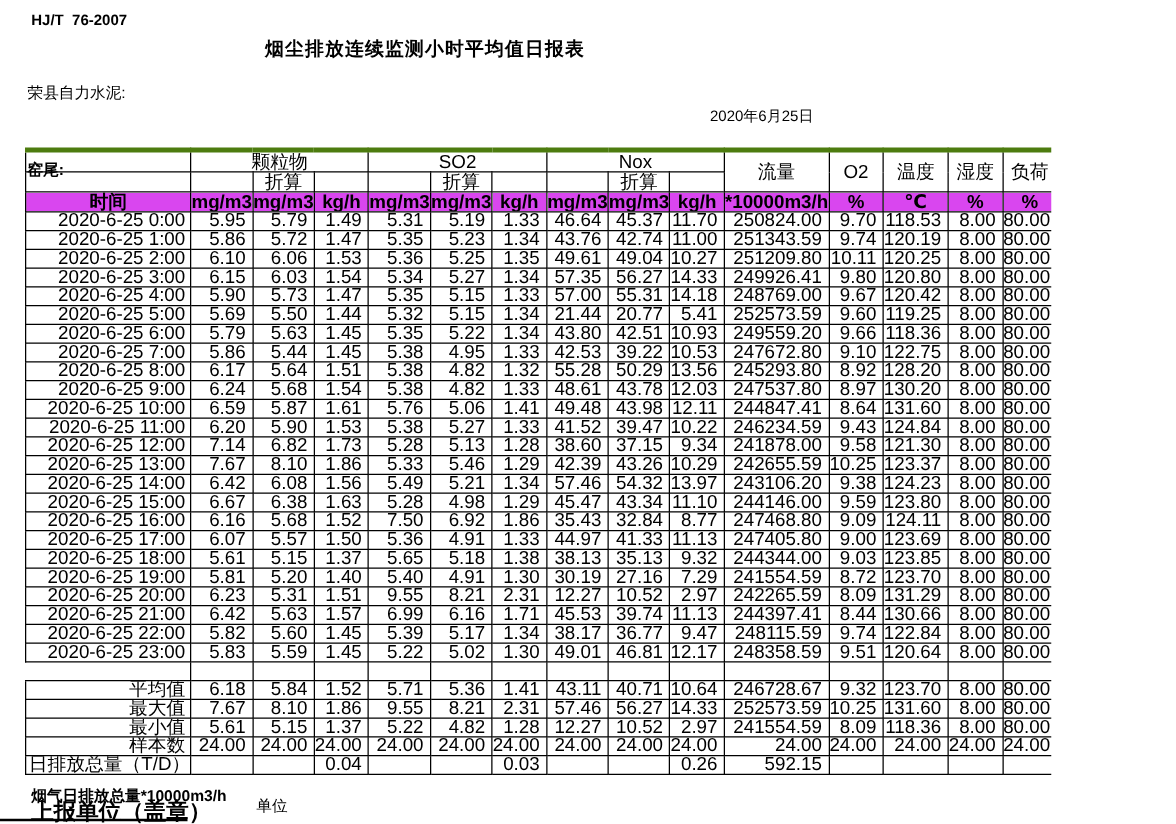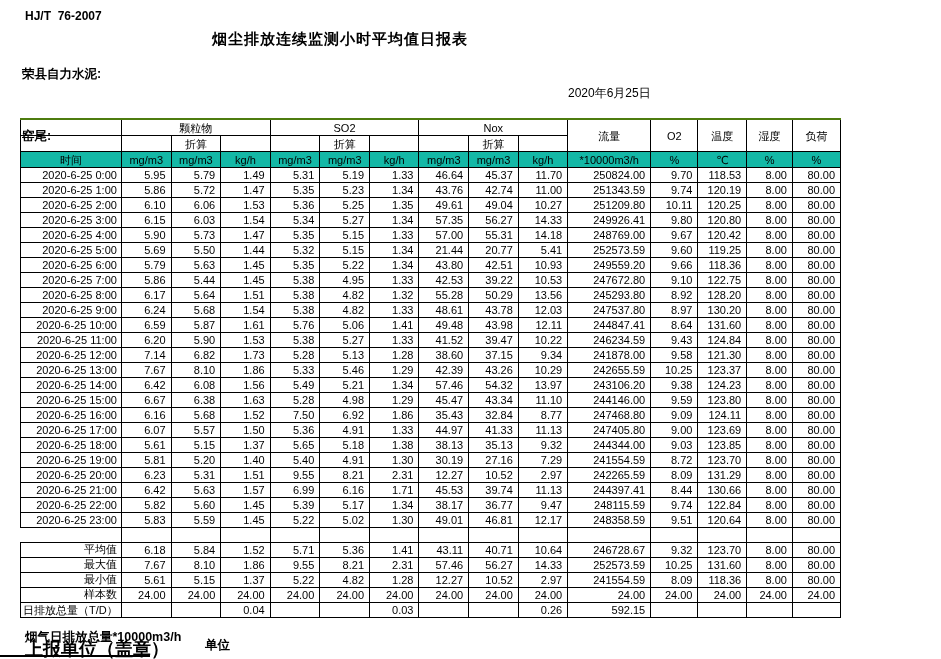--- a/index.html
+++ b/index.html
@@ -1,36 +1,36 @@
 <!DOCTYPE html>
 <html><head>
 <meta charset="utf-8">
 <style>
   html,body{margin:0;padding:0;background:#fff;}
   .page{position:relative;width:841px;height:659px;background:#ffffff;overflow:hidden;
         font-family:"Liberation Sans","DejaVu Sans",sans-serif;color:#000;}
   .abs{position:absolute;}
   .std-no{left:25px;top:9px;font-size:12px;font-weight:bold;white-space:pre;}
   .doc-title{left:212px;top:30px;font-size:15px;font-weight:bold;letter-spacing:1px;}
-  .company{left:22px;top:66px;font-size:12.5px;font-weight:bold;}
+  .company{left:22px;top:66px;font-size:12.5px;font-weight:normal;}
   .location{left:22px;top:83px;font-size:12.5px;font-weight:bold;margin-top:45px;}
   .report-date{left:568px;top:85px;font-size:12px;}
   table.report{position:absolute;left:20px;top:118px;border-collapse:collapse;table-layout:fixed;
-        font-size:11px;border-top:2px solid #4d7c0f;}
+        font-size:15px;border-top:4px solid #4d7c0f;}
   td{border:1px solid #000;height:14px;line-height:12px;padding:0 5px 0 0;
      text-align:right;white-space:nowrap;overflow:hidden;}
   thead td{text-align:center;padding:0;height:15px;line-height:14px;}
-  tr.units-row td{background:#14b8a6;}
+  tr.units-row td{background:#d946ef;font-weight:bold;}
   td.time-cell{padding-right:4px;}
-  td.label-right{padding-right:4px;font-family:Liberation Mono, monospace;}
+  td.label-right{padding-right:4px;}
   td.label-left{text-align:left;padding:0 0 0 2px;}
   td.noleft{border-left:none;}
   .footer-note{left:25px;top:629px;font-size:12.5px;font-weight:bold;}
   .footer-report-unit{left:25px;top:637px;font-size:18px;font-weight:bold;}
-  .footer-unit{left:205px;top:637px;font-size:12.5px;font-weight:bold;}
+  .footer-unit{left:205px;top:637px;font-size:12.5px;font-weight:normal;}
   .corner-line{left:0;top:655px;width:150px;height:2px;background:#000;}
 </style>
 </head>
 <body>
 
 <div class="page">
 
   <div class="abs std-no">HJ/T  76-2007</div>
   <div class="abs doc-title">烟尘排放连续监测小时平均值日报表</div>
   <div class="abs company">荣县自力水泥:</div>

